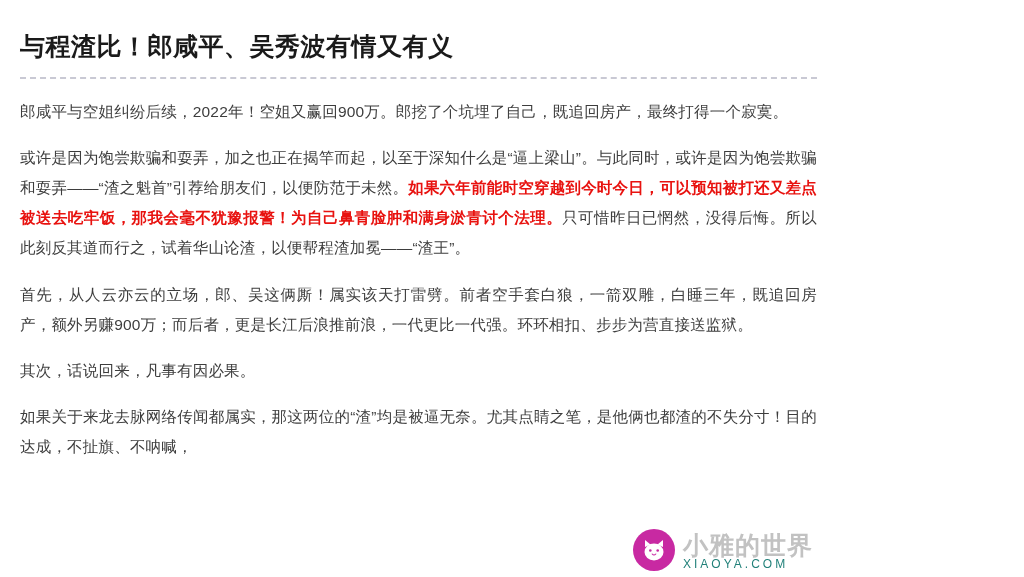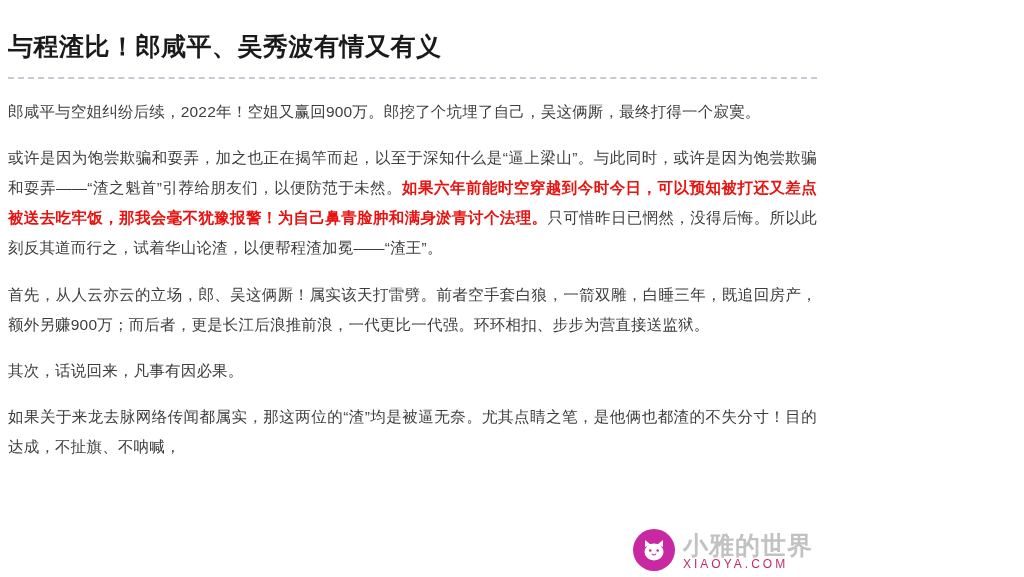--- a/index.html
+++ b/index.html
@@ -12,21 +12,21 @@
     height: 577px;
     overflow: hidden;
     font-family: "Liberation Sans", sans-serif;
     color: #3a3a3a;
   }
   .page {
     position: relative;
     width: 837px;
     height: 577px;
     box-sizing: border-box;
-    padding: 22px 20px 0 8px;
+    padding: 22px 20px 0 20px;
     background: #ffffff;
   }
   .article-title {
     font-size: 25px;
     font-weight: bold;
     color: #1a1a1a;
     letter-spacing: 0.5px;
     margin: 8px 0 14px 0;
     line-height: 1.3;
   }
@@ -75,34 +75,34 @@
     line-height: 1.05;
   }
   .wm-main {
     font-size: 25px;
     font-weight: bold;
     color: #bdbdbd;
     letter-spacing: 1px;
   }
   .wm-sub {
     font-size: 12px;
-    color: #be185d;
+    color: #0f766e;
     letter-spacing: 3px;
   }
 </style>
 </head>
 <body>
 
 <div class="page">
 
   <h1 class="article-title">与程渣比！郎咸平、吴秀波有情又有义</h1>
   <hr class="title-divider">
 
   <div class="body-text">
-    <p><span>郎咸平与空姐纠纷后续，2022年！空姐又赢回900万。郎挖了个坑埋了自己，吴这俩厮，最终打得一个寂寞。</span></p>
+    <p><span>郎咸平与空姐纠纷后续，2022年！空姐又赢回900万。郎挖了个坑埋了自己，既追回房产，最终打得一个寂寞。</span></p>
     <p><span>或许是因为饱尝欺骗和耍弄，加之也正在揭竿而起，以至于深知什么是“逼上梁山”。与此同时，或许是因为饱尝欺骗和耍弄——“渣之魁首”引荐给朋友们，以便防范于未然。</span><span class="emph-red">如果六年前能时空穿越到今时今日，可以预知被打还又差点被送去吃牢饭，那我会毫不犹豫报警！为自己鼻青脸肿和满身淤青讨个法理。</span><span>只可惜昨日已惘然，没得后悔。所以此刻反其道而行之，试着华山论渣，以便帮程渣加冕——“渣王”。</span></p>
     <p><span>首先，从人云亦云的立场，郎、吴这俩厮！属实该天打雷劈。前者空手套白狼，一箭双雕，白睡三年，既追回房产，额外另赚900万；而后者，更是长江后浪推前浪，一代更比一代强。环环相扣、步步为营直接送监狱。</span></p>
     <p><span>其次，话说回来，凡事有因必果。</span></p>
     <p><span>如果关于来龙去脉网络传闻都属实，那这两位的“渣”均是被逼无奈。尤其点睛之笔，是他俩也都渣的不失分寸！目的达成，不扯旗、不呐喊，</span></p>
   </div>
 
   <div class="watermark">
     <div class="wm-badge">
       <svg width="30" height="30" viewBox="0 0 30 30" aria-hidden="true">
         <path d="M6 12 L6 5 L11.5 9.5 Z" fill="#ffffff"></path>

